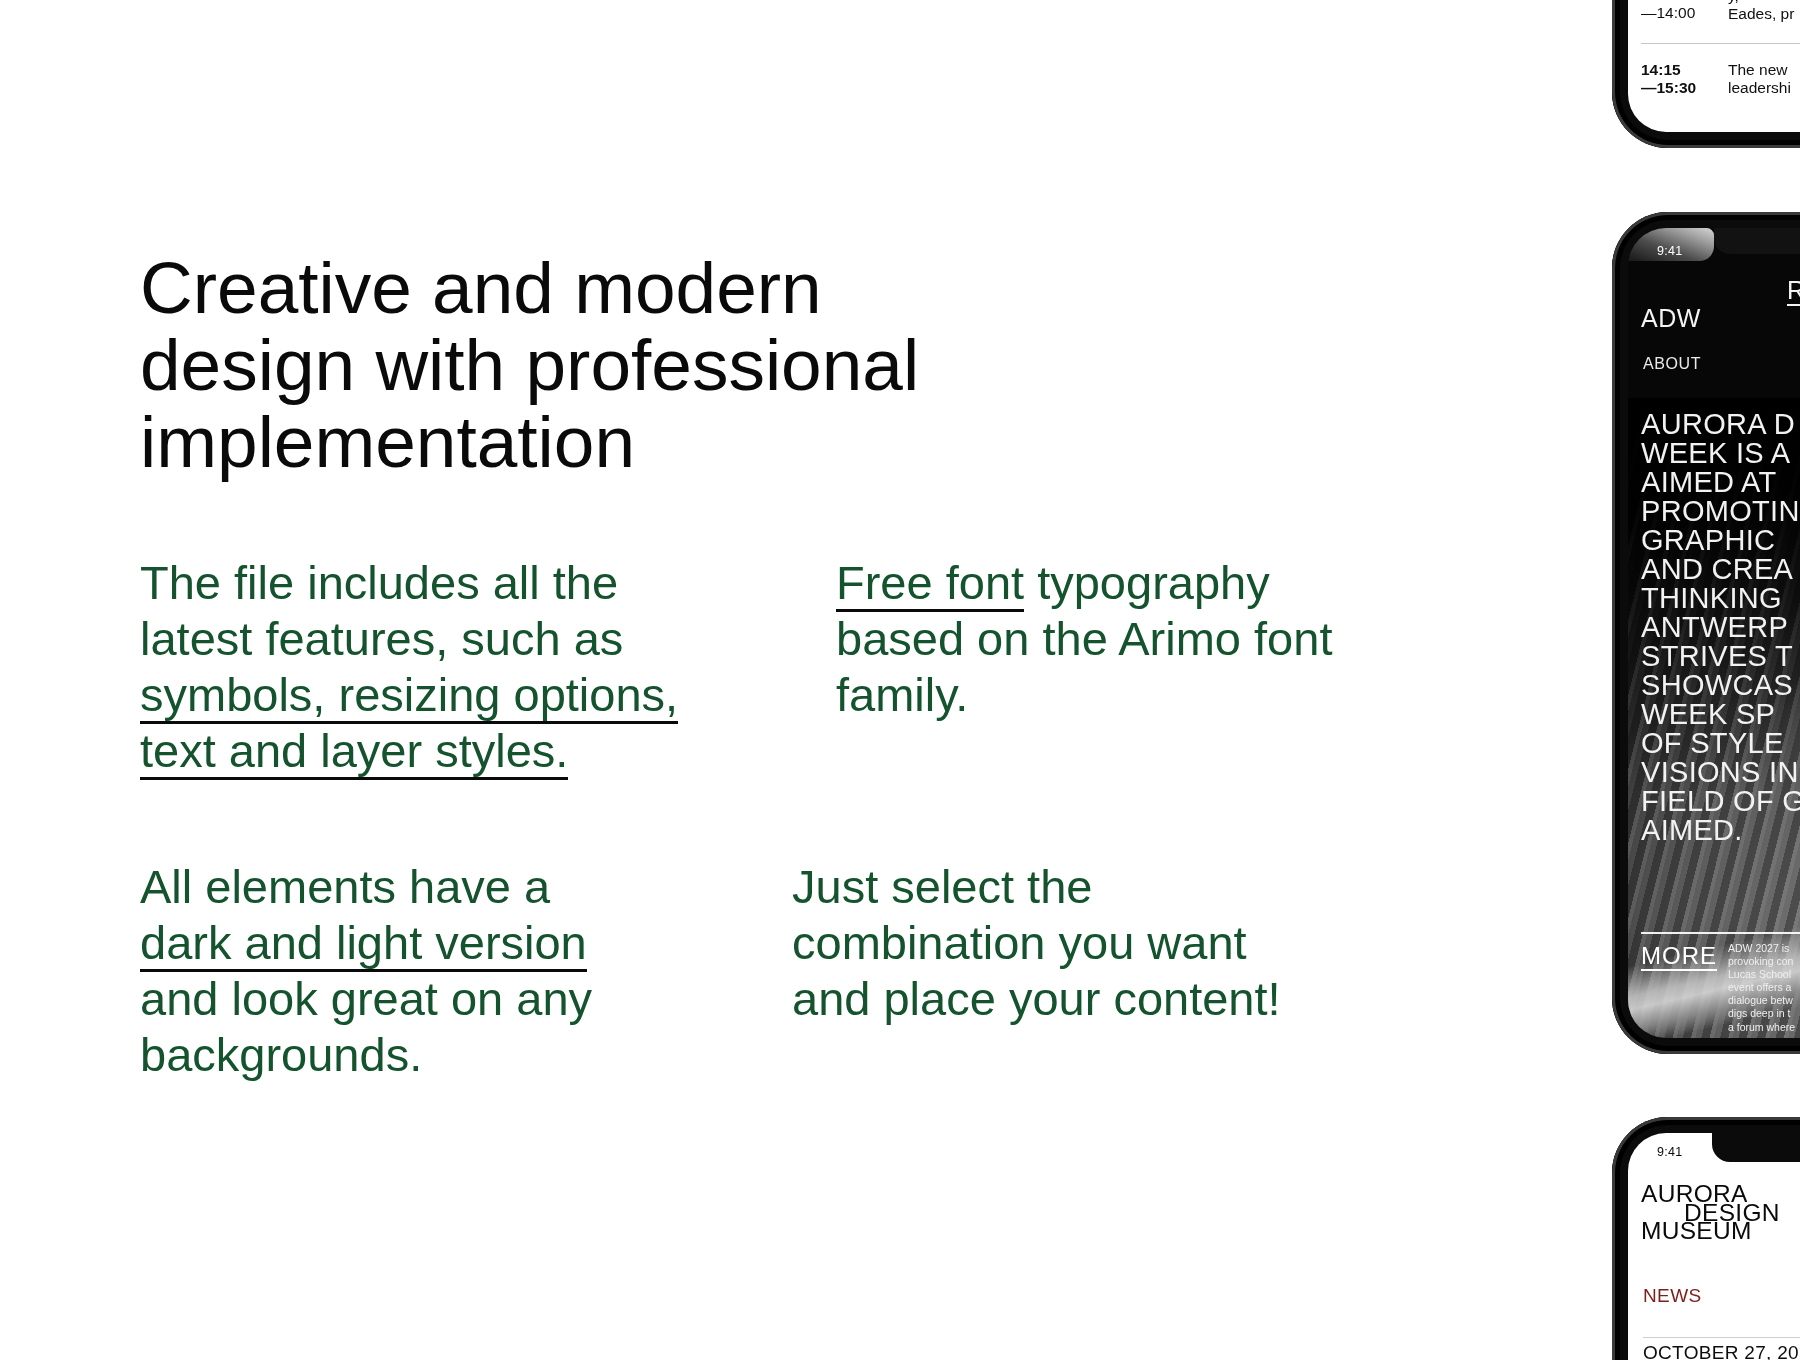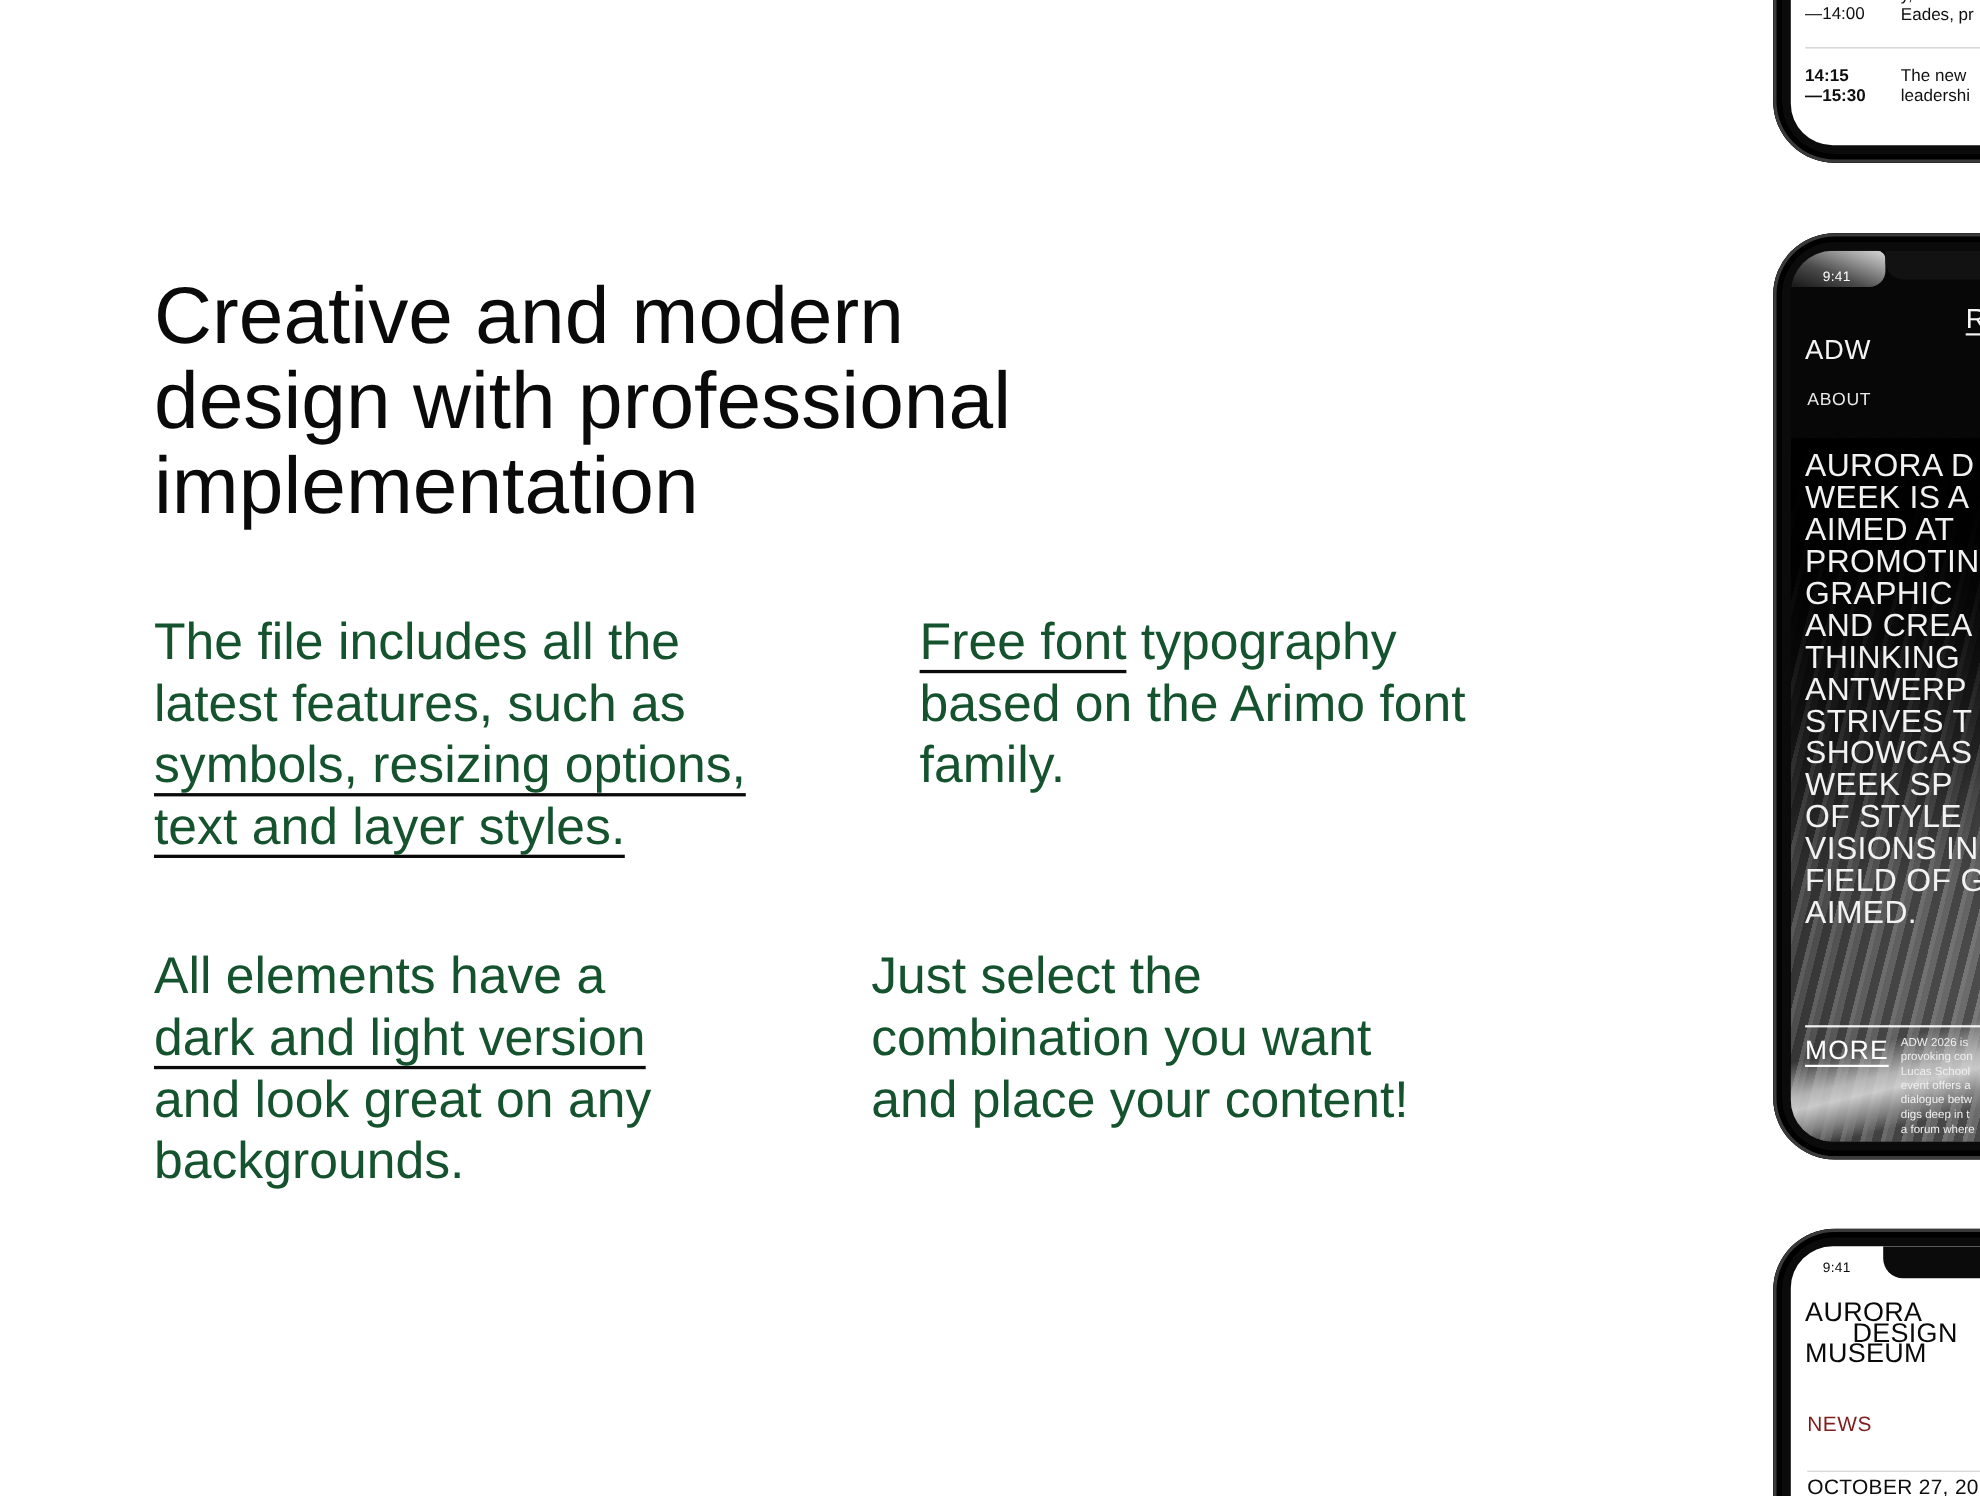--- a/index.html
+++ b/index.html
@@ -145,21 +145,21 @@
           <div class="tl"><span>SHOWCAS</span></div>
           <div class="tl"><span>WEEK SP</span></div>
           <div class="tl"><span>OF STYLE</span></div>
           <div class="tl"><span>VISIONS IN</span></div>
           <div class="tl"><span>FIELD OF G</span></div>
           <div class="tl"><span>AIMED.</span></div>
         </div>
       <div class="mid-div"></div>
       <a class="more">MORE</a>
       <div class="teaser">
-          <div class="tl"><span>ADW 2026 is</span></div>
+          <div class="tl"><span>ADW 2027 is</span></div>
           <div class="tl"><span>provoking con</span></div>
           <div class="tl"><span>Lucas School</span></div>
           <div class="tl"><span>event offers a</span></div>
           <div class="tl"><span>dialogue betw</span></div>
           <div class="tl"><span>digs deep in t</span></div>
           <div class="tl"><span>a forum where</span></div>
         </div>
     </div>
   </div>
 

